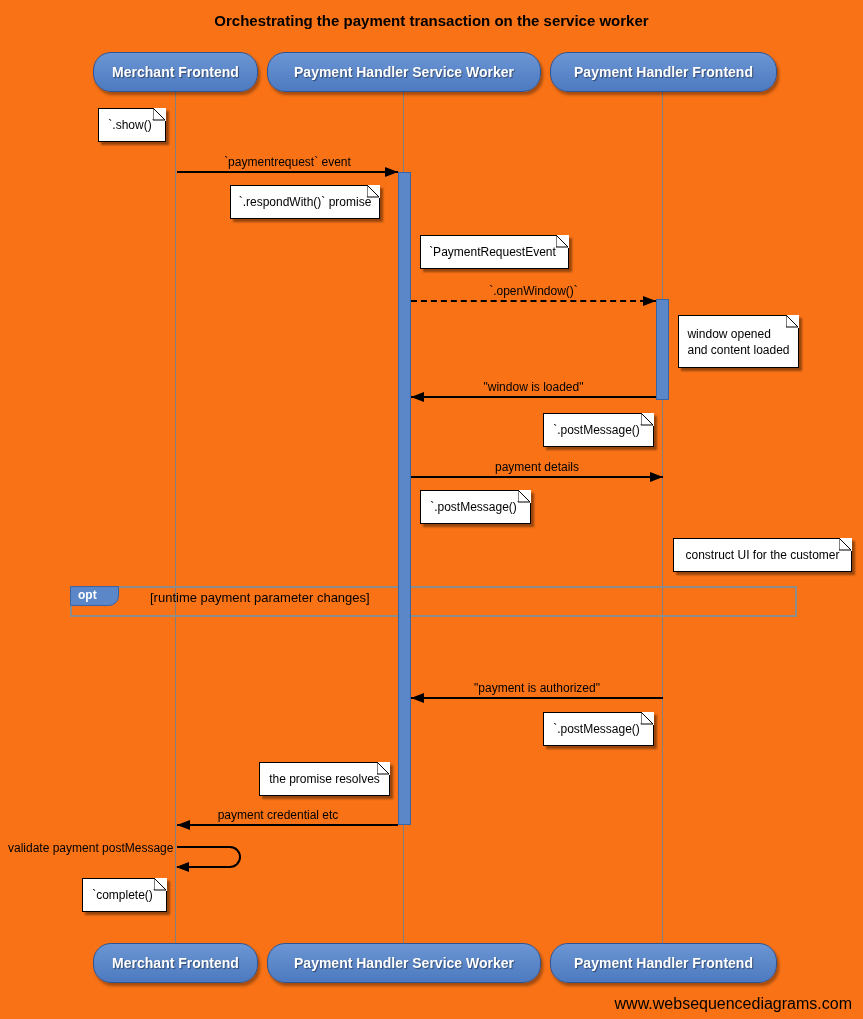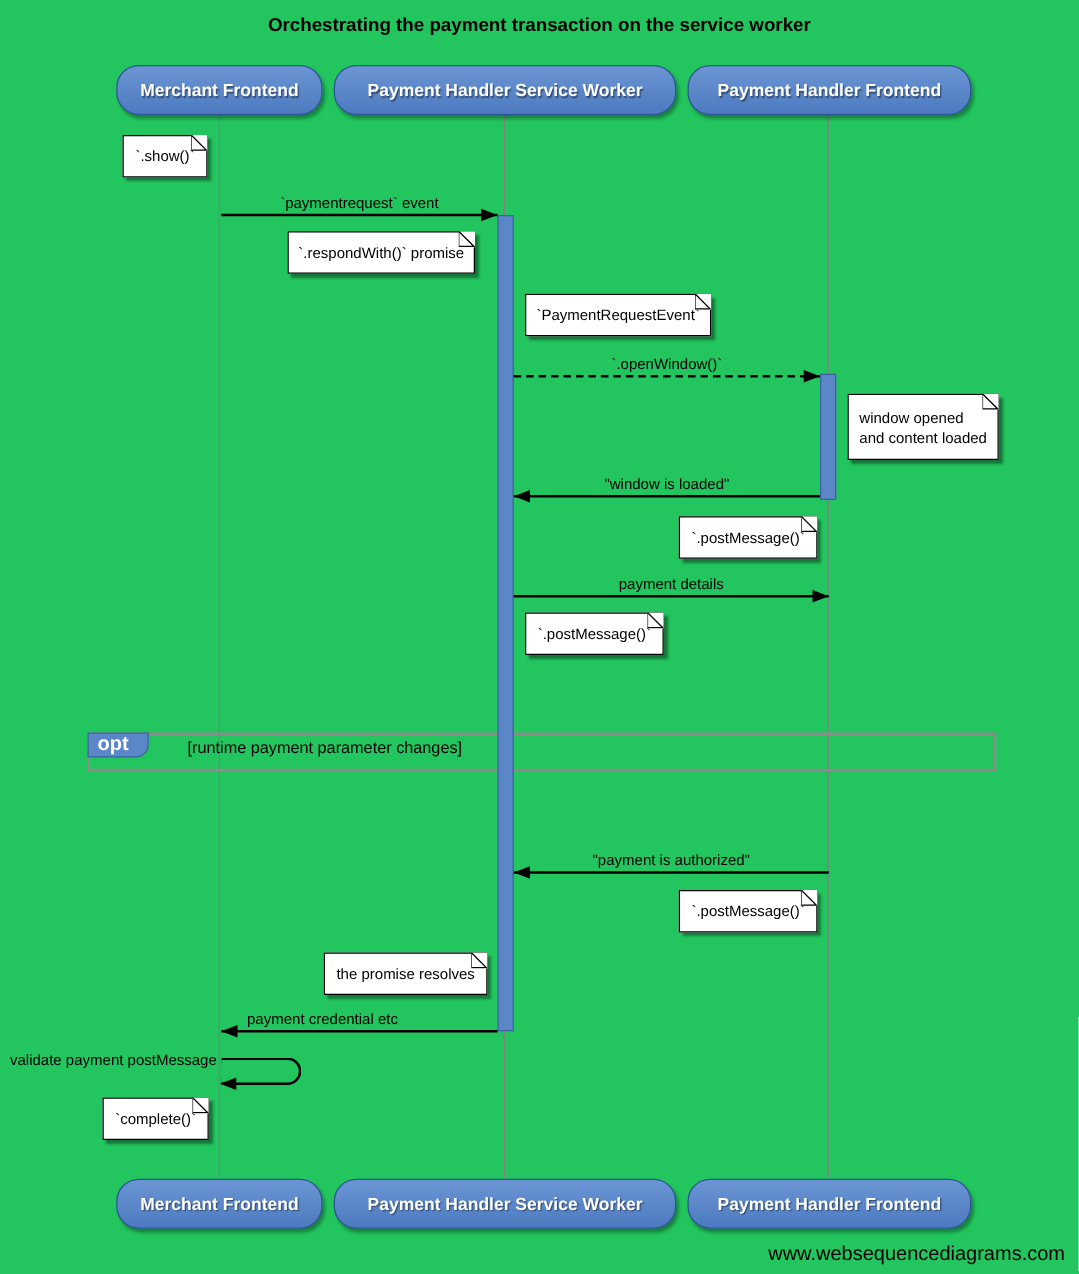--- a/index.html
+++ b/index.html
@@ -3,21 +3,21 @@
 <meta charset="utf-8">
 <style>
   * { box-sizing: border-box; margin: 0; padding: 0; }
   html, body { background: #ffffff; }
   body { font-family: "Liberation Sans", "DejaVu Sans", sans-serif; color: #000; }
 
   #diagram {
     position: relative;
     width: 863px;
     height: 1019px;
-    background: #22c55e;
+    background: #f97316;
     overflow: hidden;
     padding-left: 24px;
   }
 
   .title {
     position: absolute;
     top: 12px; left: 0;
     width: 100%;
     text-align: center;
     font-size: 15px;
@@ -67,21 +67,21 @@
     z-index: 2;
   }
   .frag-tab {
     position: absolute;
     left: -2px; top: -2px;
     width: 49px; height: 20px;
     background: var(--activation-fill, #5b87c9);
     border: 1px solid var(--activation-border, #3a63a2);
     border-radius: 0 0 10px 0;
     color: #fff;
-    font-size: 16px;
+    font-size: 12px;
     font-weight: bold;
     line-height: 17px;
     padding-left: 7px;
   }
   .frag-cond {
     position: absolute;
     left: 78px; top: 2px;
     font-size: 13px;
     font-weight: normal;
   }
@@ -188,21 +188,21 @@
   <div class="msg-label" style="left:411px; top:460px; width:252px">payment details</div>
   <div class="msg-line solid" style="left:411px; top:476px; width:252px">
     <span class="ah ah-r"></span>
   </div>
 
   <div class="msg-label" style="left:411px; top:681px; width:252px">"payment is authorized"</div>
   <div class="msg-line solid" style="left:411px; top:697px; width:252px">
     <span class="ah ah-l"></span>
   </div>
 
-  <div class="msg-label" style="left:168px; top:808px; width:180px">payment credential etc</div>
+  <div class="msg-label" style="left:188px; top:808px; width:180px">payment credential etc</div>
   <div class="msg-line solid" style="left:177px; top:824px; width:221px">
     <span class="ah ah-l"></span>
   </div>
 
   <div class="msg-label right" style="left:8px; top:841px; width:162px">validate payment postMessage</div>
   <div class="self-loop">
     <span class="ah-self"></span>
   </div>
 
   <div class="note" style="left:98px; top:108px; width:68px; height:34px">
@@ -247,20 +247,27 @@
   </div>
 
   <div class="note" style="left:420px; top:490px; width:111px; height:34px">
     <svg class="fold" width="13" height="13">
         <rect width="13" height="13" fill="#fff"></rect>
         <path d="M0,0 L12,12 L0,12 Z" fill="#fff" stroke="#000" stroke-width="1"></path>
       </svg>
     <span>`.postMessage()`</span>
   </div>
 
+  <div class="note" style="left:673px; top:538px; width:179px; height:34px">
+    <svg class="fold" width="13" height="13">
+        <rect width="13" height="13" fill="#fff"></rect>
+        <path d="M0,0 L12,12 L0,12 Z" fill="#fff" stroke="#000" stroke-width="1"></path>
+      </svg>
+    <span>construct UI for the customer</span>
+  </div>
 
 
   <div class="note" style="left:543px; top:712px; width:111px; height:34px">
     <svg class="fold" width="13" height="13">
         <rect width="13" height="13" fill="#fff"></rect>
         <path d="M0,0 L12,12 L0,12 Z" fill="#fff" stroke="#000" stroke-width="1"></path>
       </svg>
     <span>`.postMessage()`</span>
   </div>
 

